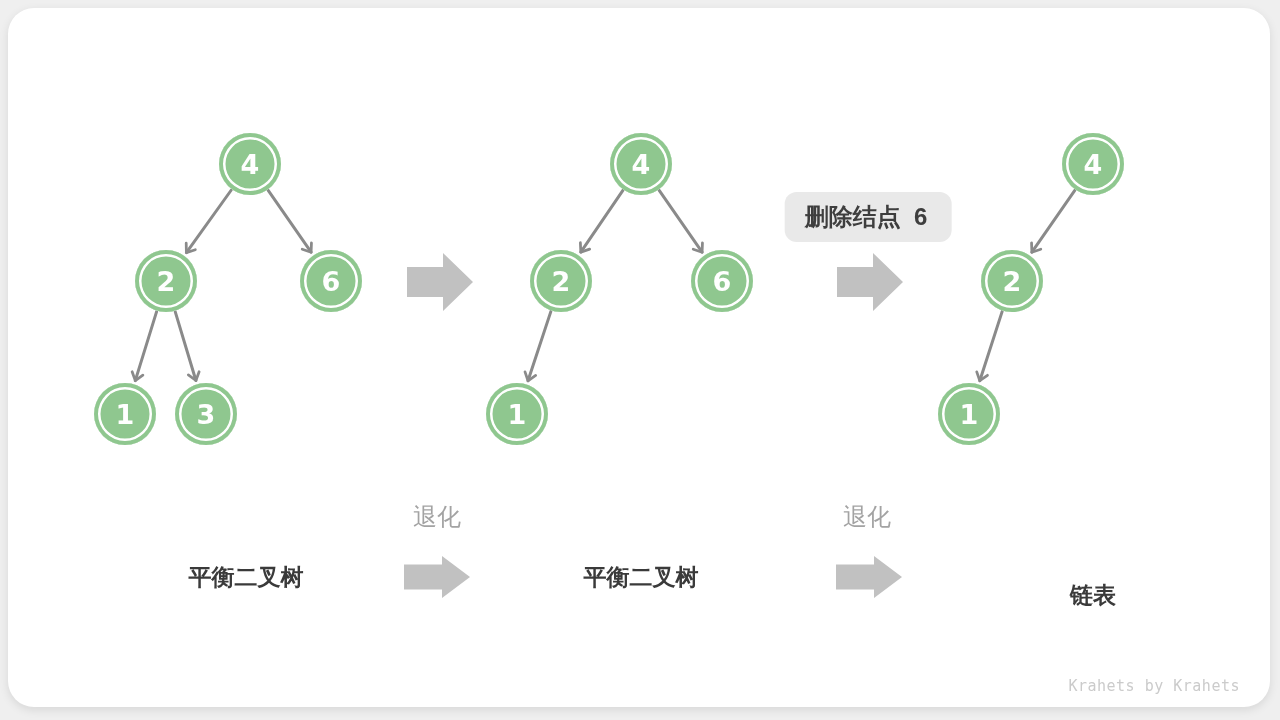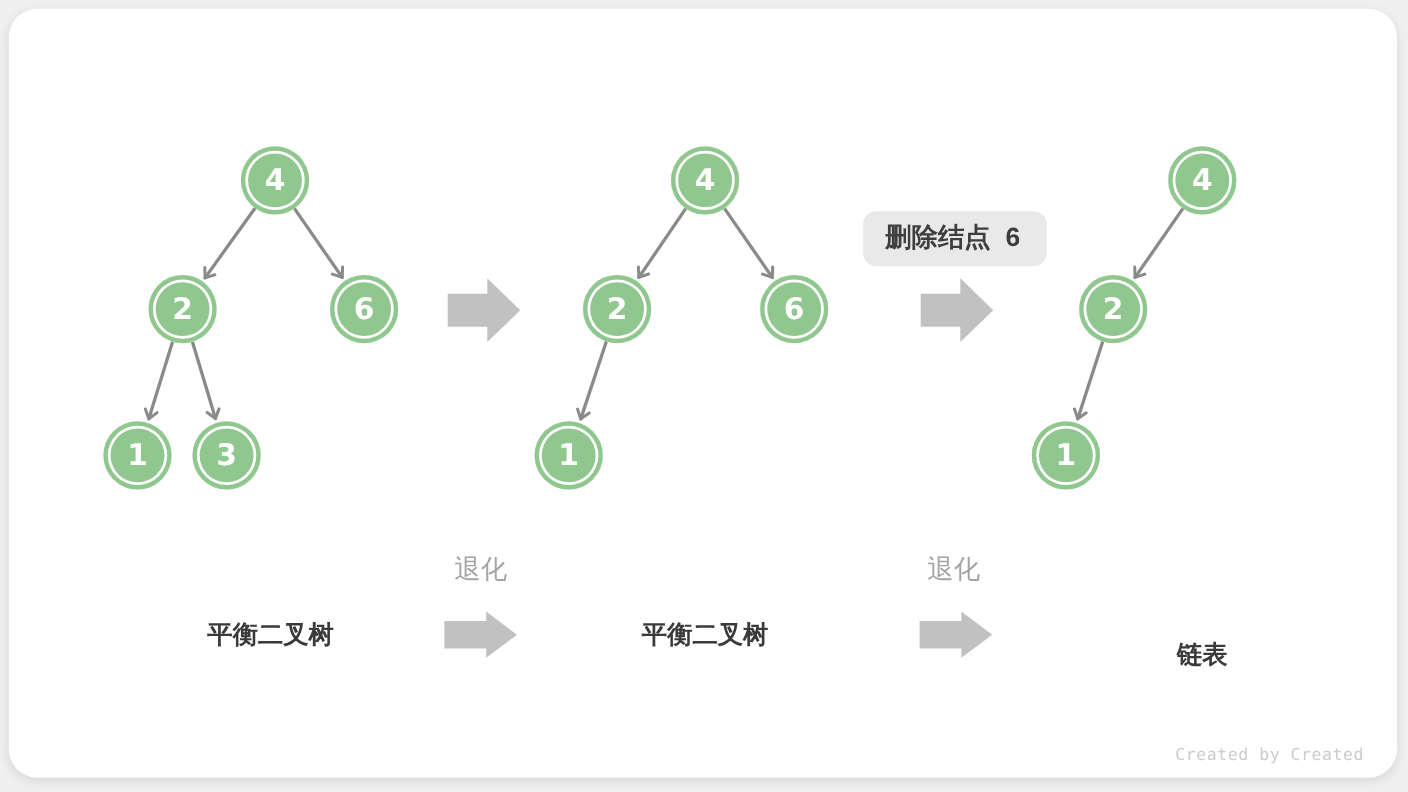--- a/index.html
+++ b/index.html
@@ -109,14 +109,14 @@
 
   <div class="op-label" style="left: 868px; top: 217px; padding-left: 20px;">删除结点  6</div>
 
   <div class="degrade-label" style="left: 437px; top: 517px;">退化</div>
   <div class="degrade-label" style="left: 867px; top: 517px;">退化</div>
 
   <div class="caption" style="left: 246px; top: 577px;">平衡二叉树</div>
   <div class="caption" style="left: 641px; top: 577px;">平衡二叉树</div>
   <div class="caption" style="left: 1093px; top: 577px; margin-top: 18px;">链表</div>
 
-  <div class="credit">Created by Created</div>
+  <div class="credit">Krahets by Krahets</div>
 </div>
 
 </body></html>

